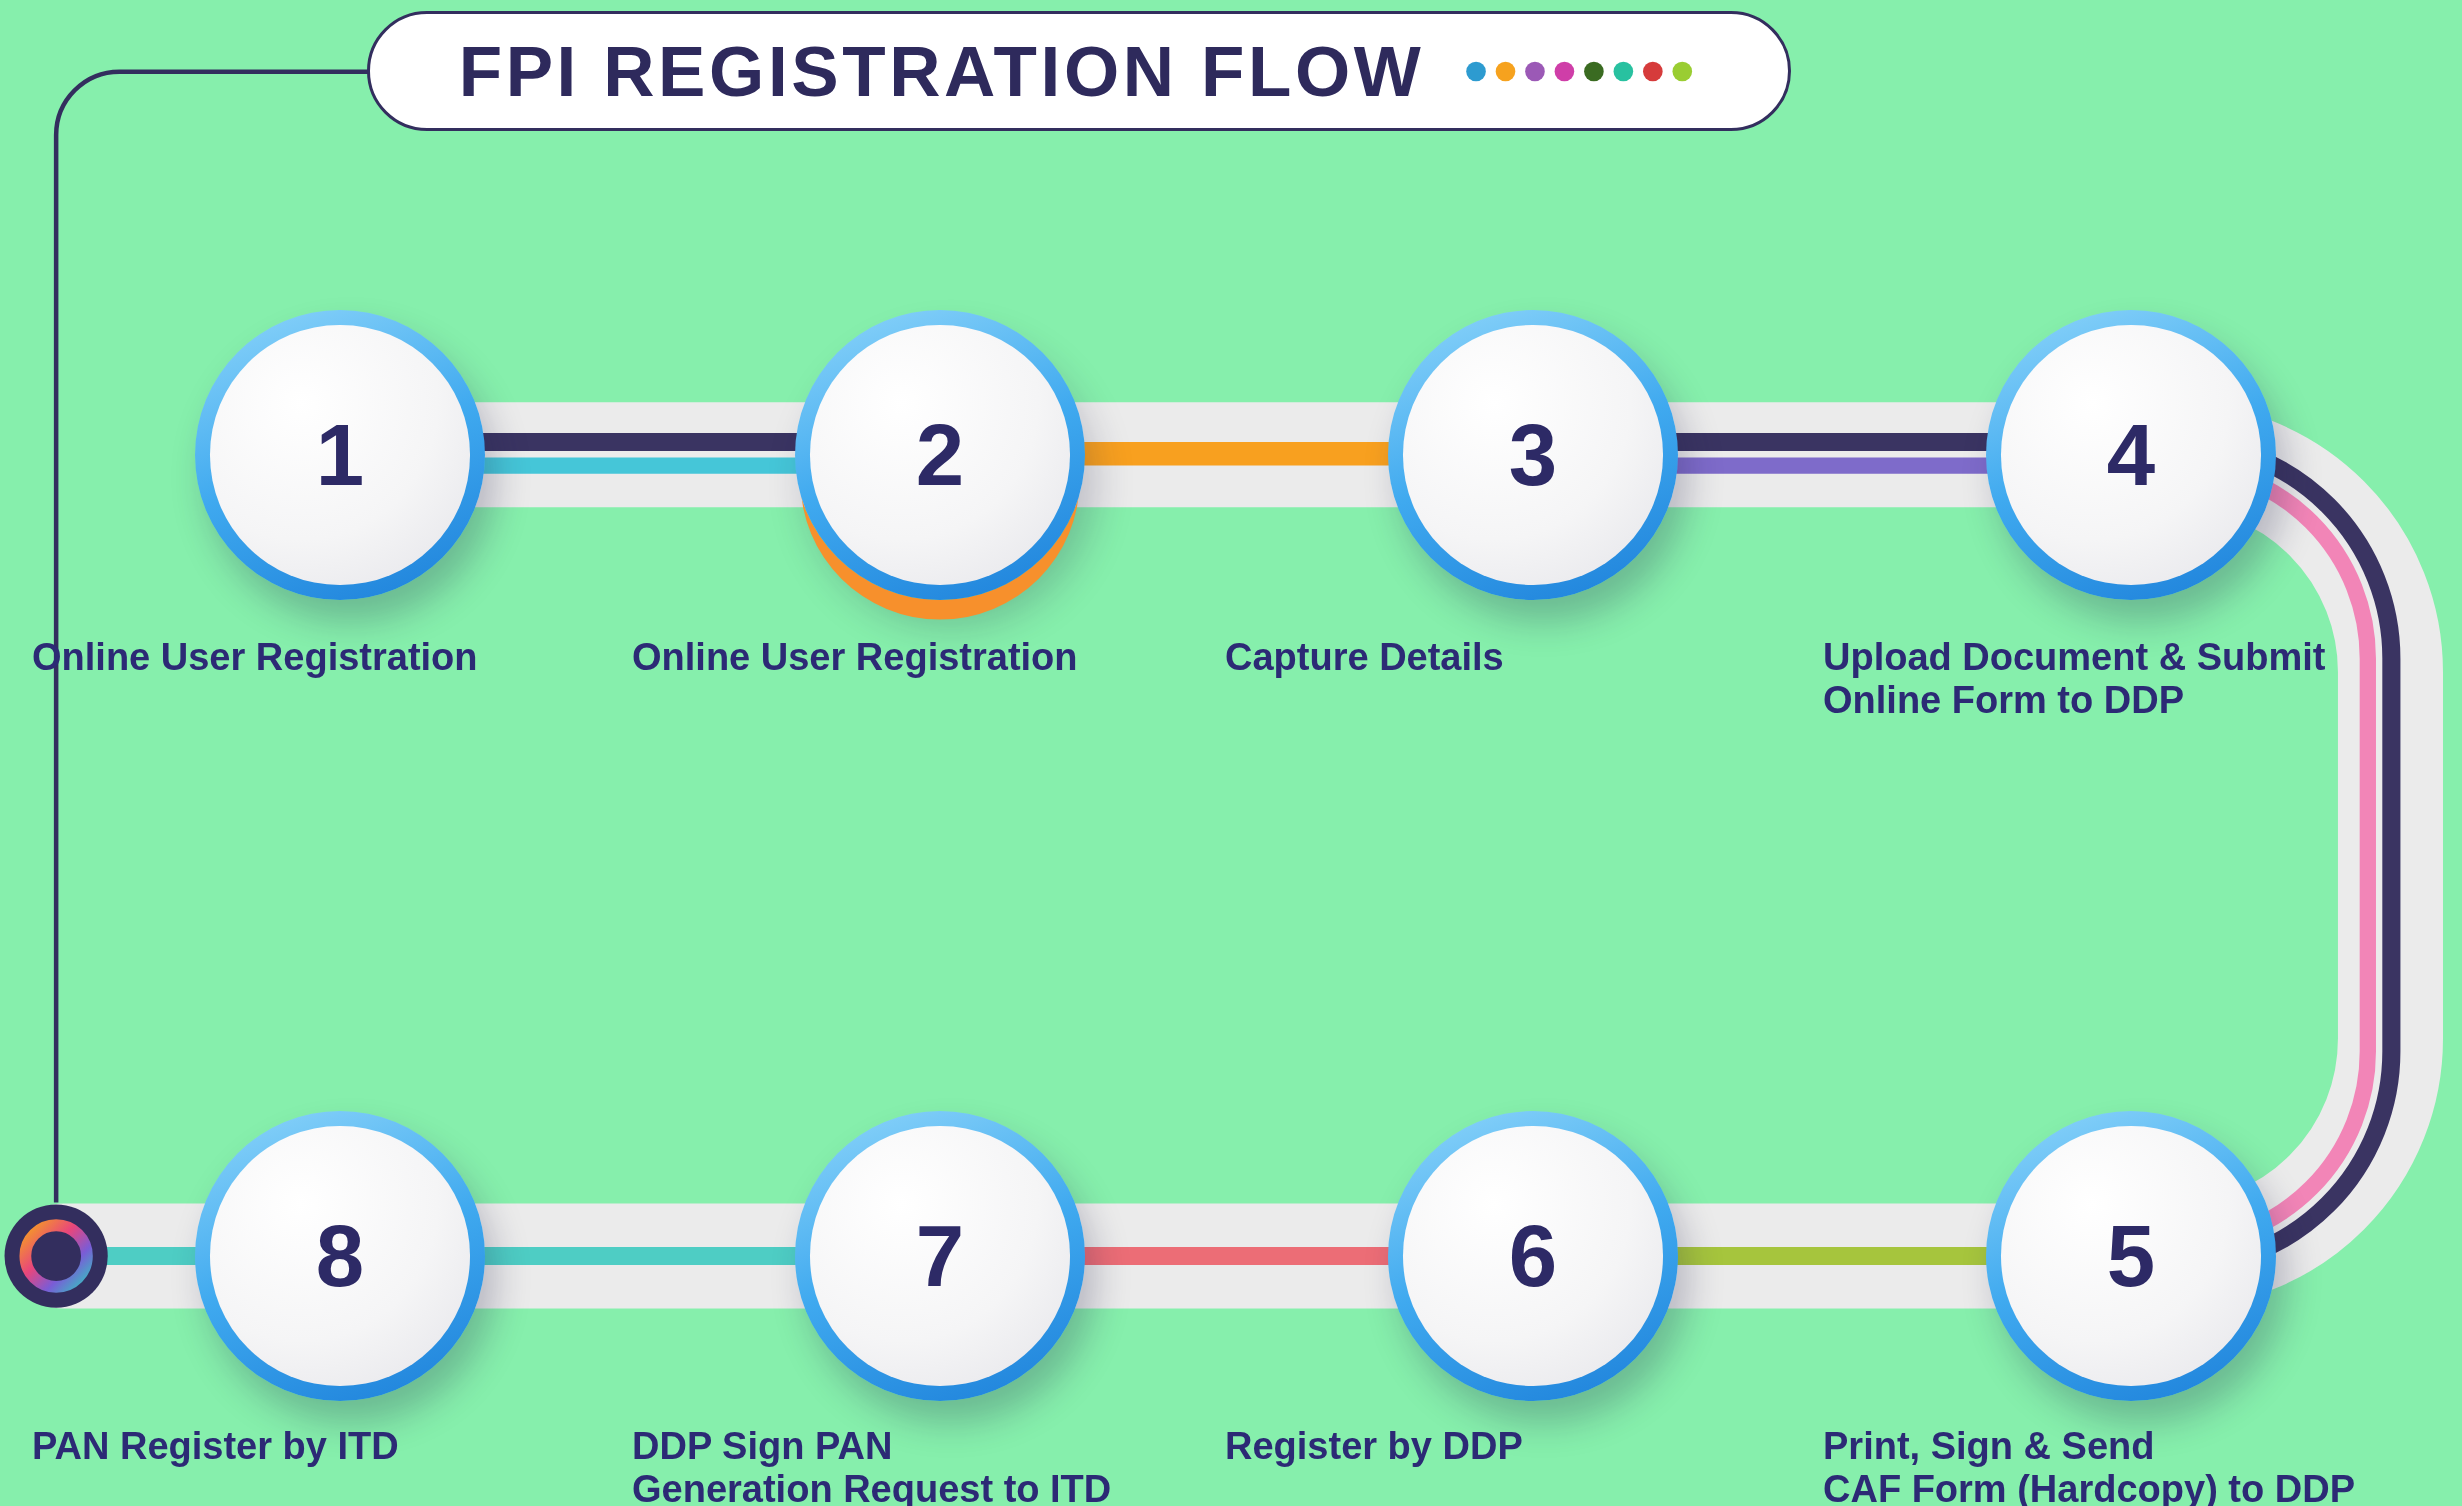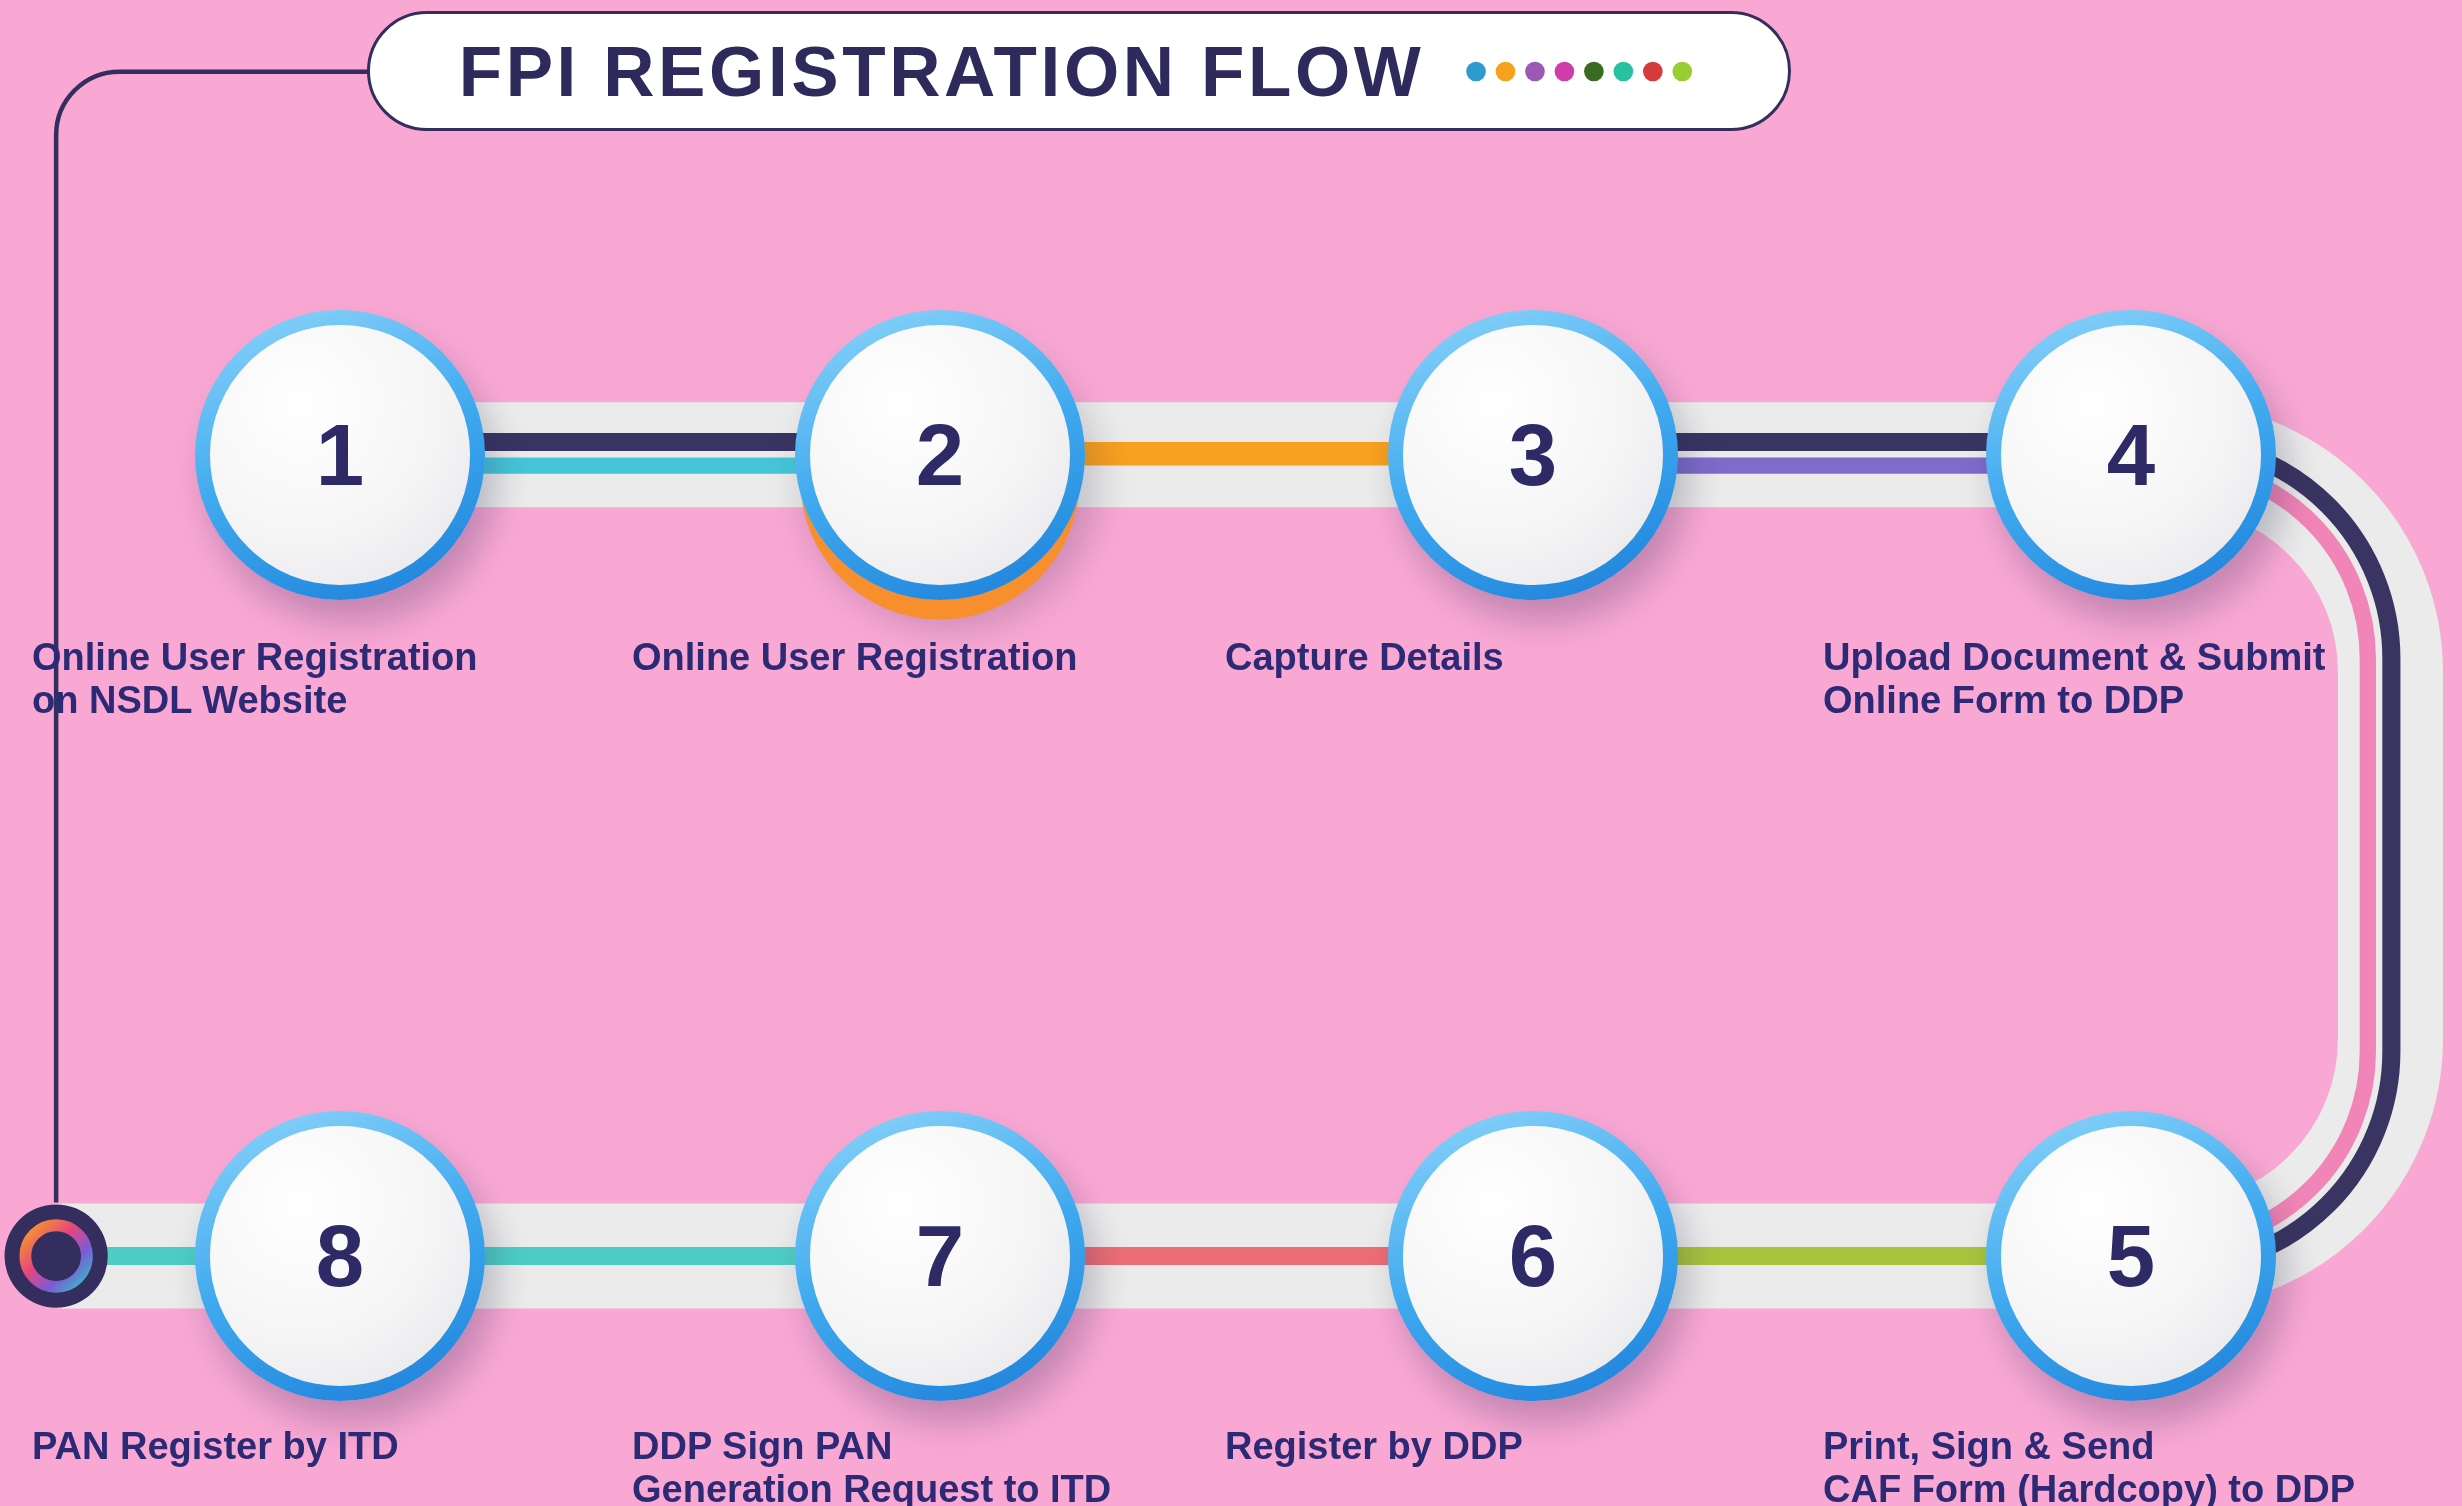--- a/index.html
+++ b/index.html
@@ -2,21 +2,21 @@
 <html style="font-size:14.5px"><head>
 <meta charset="utf-8">
 <style>
   * { box-sizing: border-box; }
   html, body { margin: 0; padding: 0; background: #ffffff; }
   body { font-family: "Liberation Sans", sans-serif; }
   .canvas {
     position: relative;
     width: 2462px;
     height: 1507px;
-    background: #f9a8d4;
+    background: #86efac;
     overflow: hidden;
   }
   .flow-svg { position: absolute; left: 0; top: 0; }
 
   
   .pill {
     position: absolute;
     left: 367px; top: 11px;
     width: 1424px; height: 120px;
     background: #ffffff;
@@ -166,21 +166,20 @@
     </div>
   </div>
   <div class="node" style="left:1986px; top:1111px">
     <div class="node-inner">
       <span class="num">5</span>
     </div>
   </div>
 
   <div class="label" style="left:32px; top:636px">
     <div>Online User Registration</div>
-    <div>on NSDL Website</div>
   </div>
   <div class="label" style="left:632px; top:636px">
     <div>Online User Registration</div>
   </div>
   <div class="label" style="left:1225px; top:636px">
     <div>Capture Details</div>
     <div></div>
   </div>
   <div class="label" style="left:1823px; top:636px">
     <div>Upload Document &amp; Submit</div>

